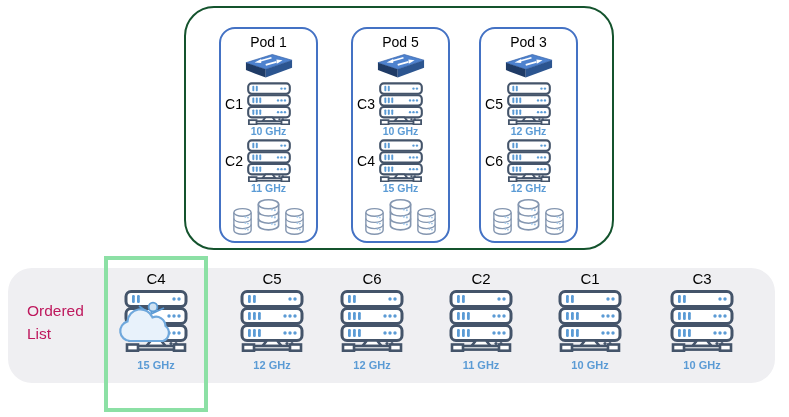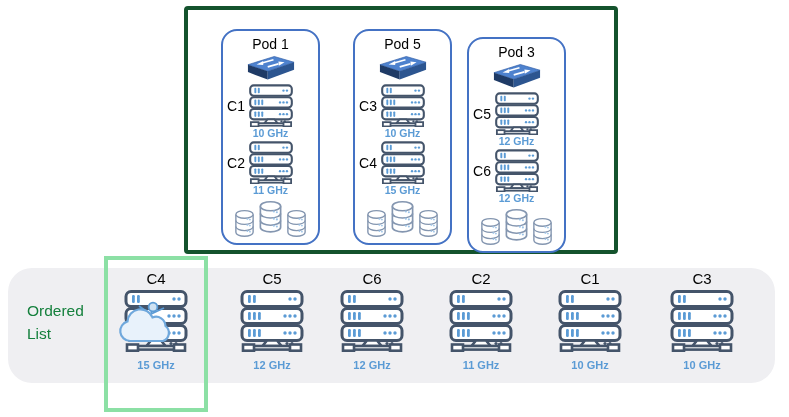--- a/index.html
+++ b/index.html
@@ -1,39 +1,39 @@
 <!DOCTYPE html>
 <html><head>
 <meta charset="utf-8">
 <style>
   html,body{margin:0;padding:0;background:#fff;}
   .canvas{position:relative;width:789px;height:417px;background:#ffffff;overflow:hidden;
           font-family:"Liberation Sans",sans-serif;color:#111;}
 
   
   .cluster{position:absolute;left:184px;top:6px;width:426px;height:240px;
-           border:4px solid #14532d;border-radius:4px;background:#fff;}
+           border:2px solid #14532d;border-radius:30px;background:#fff;}
   .pod{position:absolute;top:19px;width:95px;height:212px;border:2.5px solid #4472C4;
        border-radius:16px;background:#fff;display:flex;flex-direction:column;align-items:center;}
-  .pod-1{left:33px;} .pod-2{left:165px;} .pod-3{left:279px;margin-top:8px;}
+  .pod-1{left:33px;} .pod-2{left:165px;} .pod-3{left:293px;}
   .pod-title{margin-top:5px;font-size:14px;color:#000;}
   .switch-svg{width:52px;height:28px;margin-top:2px;flex:none;}
   .server-row{display:flex;align-items:center;margin-left:-18px;margin-top:2px;flex:none;}
   .server-label{font-size:14px;font-weight:500;color:#000;margin-right:1px;}
   .server-sm{width:50px;height:43px;display:block;}
   .ghz{font-size:10.5px;font-weight:bold;color:#5B9BD5;line-height:12px;}
   .storage-row{display:flex;align-items:flex-end;margin-top:4px;flex:none;}
   .db-side{width:23px;height:30px;}
   .db-mid{width:27px;height:35px;margin:0 1px 4px 1px;}
 
   
   .band{position:absolute;left:8px;top:268px;width:767px;height:115px;
         background:#EFEFF2;border-radius:24px;}
   .ordered-label{position:absolute;left:27px;top:299px;width:76px;
-                 font-size:15.5px;line-height:1.5;color:#15803d;}
+                 font-size:15.5px;line-height:1.5;color:#be185d;}
   .hl-box{position:absolute;left:104px;top:256px;width:96px;height:148px;
           border:4px solid #8CE0A5;background:transparent;z-index:3;}
   .ol-item{position:absolute;top:270px;width:92px;display:flex;flex-direction:column;
            align-items:center;z-index:4;}
   .ol-0{left:110px;} .ol-1{left:226px;} .ol-2{left:326px;}
   .ol-3{left:435px;} .ol-4{left:544px;} .ol-5{left:656px;}
   .ol-label{font-size:15px;color:#000;line-height:18px;}
   .ol-icon{position:relative;width:72px;height:63px;margin-top:1px;}
   .server-lg{width:72px;height:63px;display:block;}
   .cloud-overlay{position:absolute;left:-5px;top:7px;width:64px;height:52px;}

